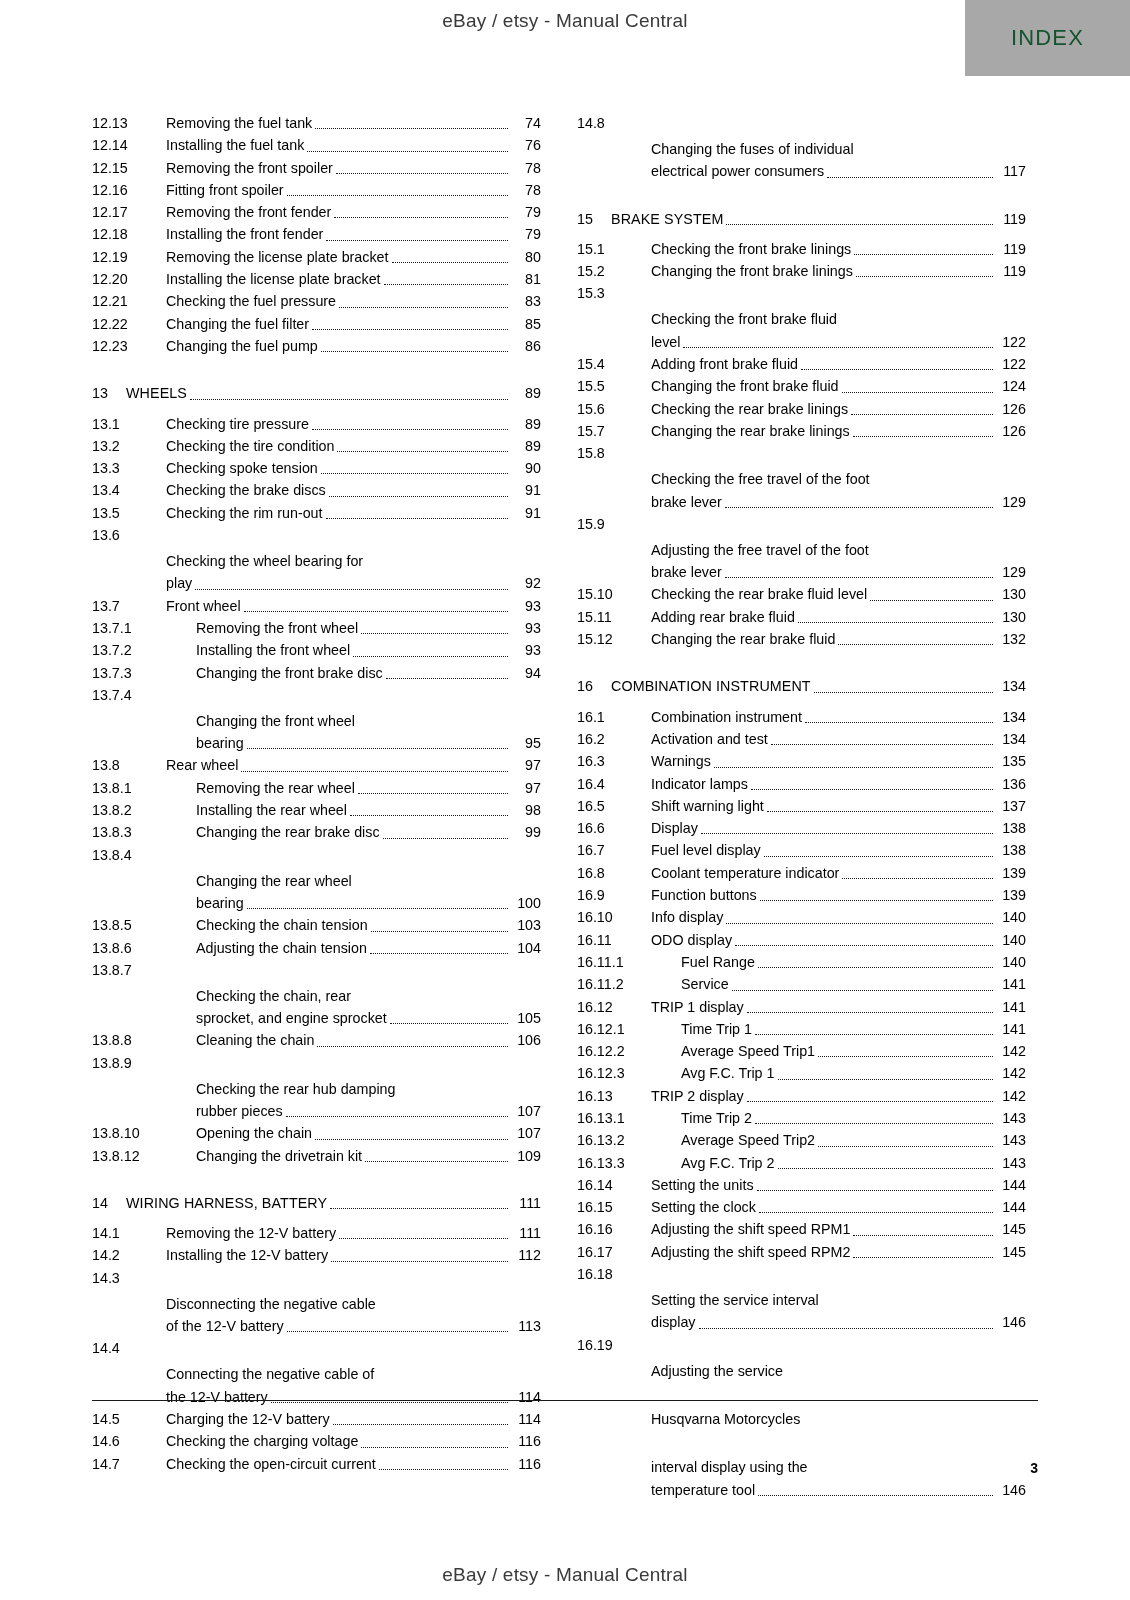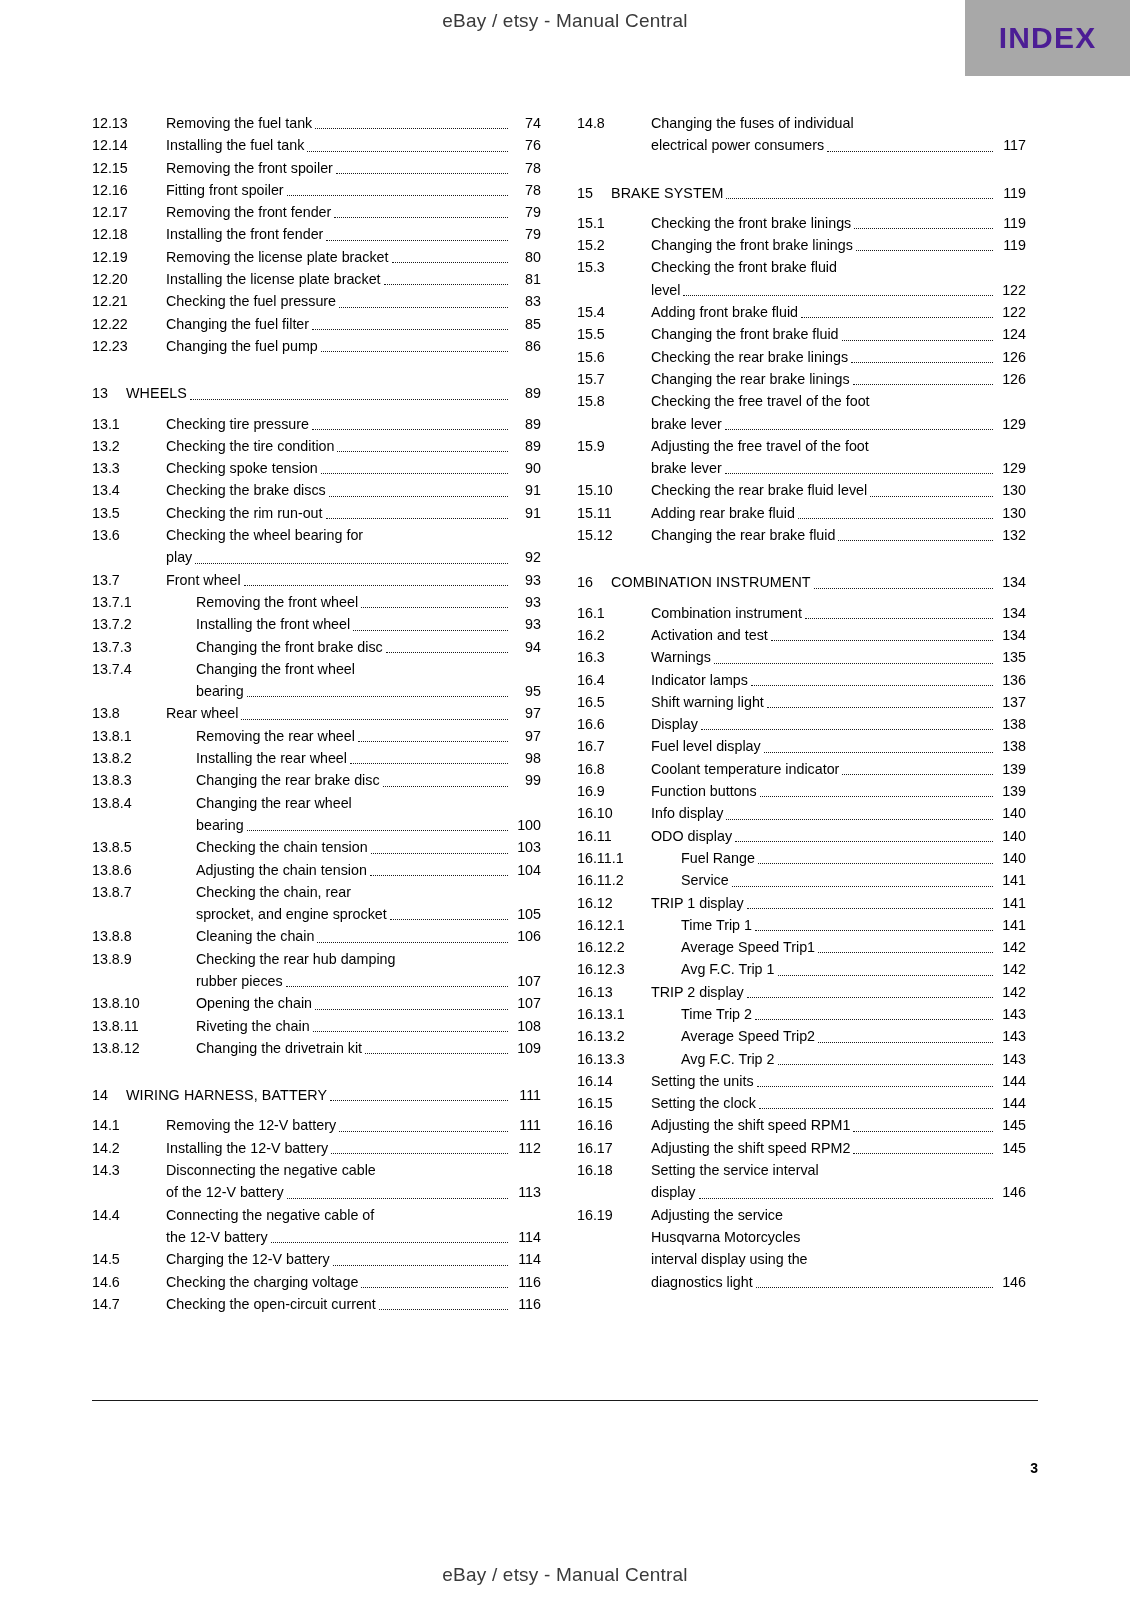--- a/index.html
+++ b/index.html
@@ -42,24 +42,24 @@
     top: 0;
     right: 0;
     width: 165px;
     height: 76px;
     background: #a8a8a8;
     display: flex;
     align-items: center;
     justify-content: center;
   }
   .index-tab span {
-    font-size: 30px;
-    font-weight: bold;
+    font-size: 22px;
+    font-weight: normal;
     letter-spacing: 1.2px;
-    color: #4c1d95;
+    color: #14532d;
   }
 
   .page {
     position: absolute;
     top: 112px;
     left: 92px;
     width: 946px;
     height: 1330px;
   }
 
@@ -124,20 +124,21 @@
   .lvl3 .num { width: 74px; }
   .lvl3-title-indent { padding-left: 30px; }
 
   
   .multiline .title-wrap {
     flex-direction: column;
     align-items: stretch;
   }
   .multiline .line1 {
     white-space: normal;
+    margin-top: 26px;
   }
   .multiline .line2row {
     display: flex;
     align-items: flex-end;
   }
 
   .spacer-sm { height: 9px; }
   .spacer-xs { height: 4px; }
 
   .footer-rule {
@@ -450,28 +451,20 @@
         </div>
         <div class="entry lvl3">
           <div class="num">13.8.10</div>
           <div class="title-wrap">
             <span class="title lvl3-title-indent">Opening the chain</span>
             <span class="dots"></span>
             <span class="pg">107</span>
           </div>
         </div>
         <div class="entry lvl3">
-          <div class="num">13.8.11</div>
-          <div class="title-wrap">
-            <span class="title lvl3-title-indent">Riveting the chain</span>
-            <span class="dots"></span>
-            <span class="pg">108</span>
-          </div>
-        </div>
-        <div class="entry lvl3">
           <div class="num">13.8.12</div>
           <div class="title-wrap">
             <span class="title lvl3-title-indent">Changing the drivetrain kit</span>
             <span class="dots"></span>
             <span class="pg">109</span>
           </div>
         </div>
         <div class="spacer-sm"></div>
         <div class="entry chapter">
           <div class="num">14</div>
@@ -893,21 +886,21 @@
             </div>
           </div>
         </div>
         <div class="entry lvl2 multiline">
           <div class="num">16.19</div>
           <div class="title-wrap stacked">
             <div class="line1">Adjusting the service</div>
             <div class="line1">Husqvarna Motorcycles</div>
             <div class="line1">interval display using the</div>
             <div class="line2row">
-              <span>diagnostics light</span>
+              <span>temperature tool</span>
               <span class="dots"></span>
               <span class="pg">146</span>
             </div>
           </div>
         </div>
       </div>
   </div>
 </div>
 
 <div class="footer-rule"></div>

